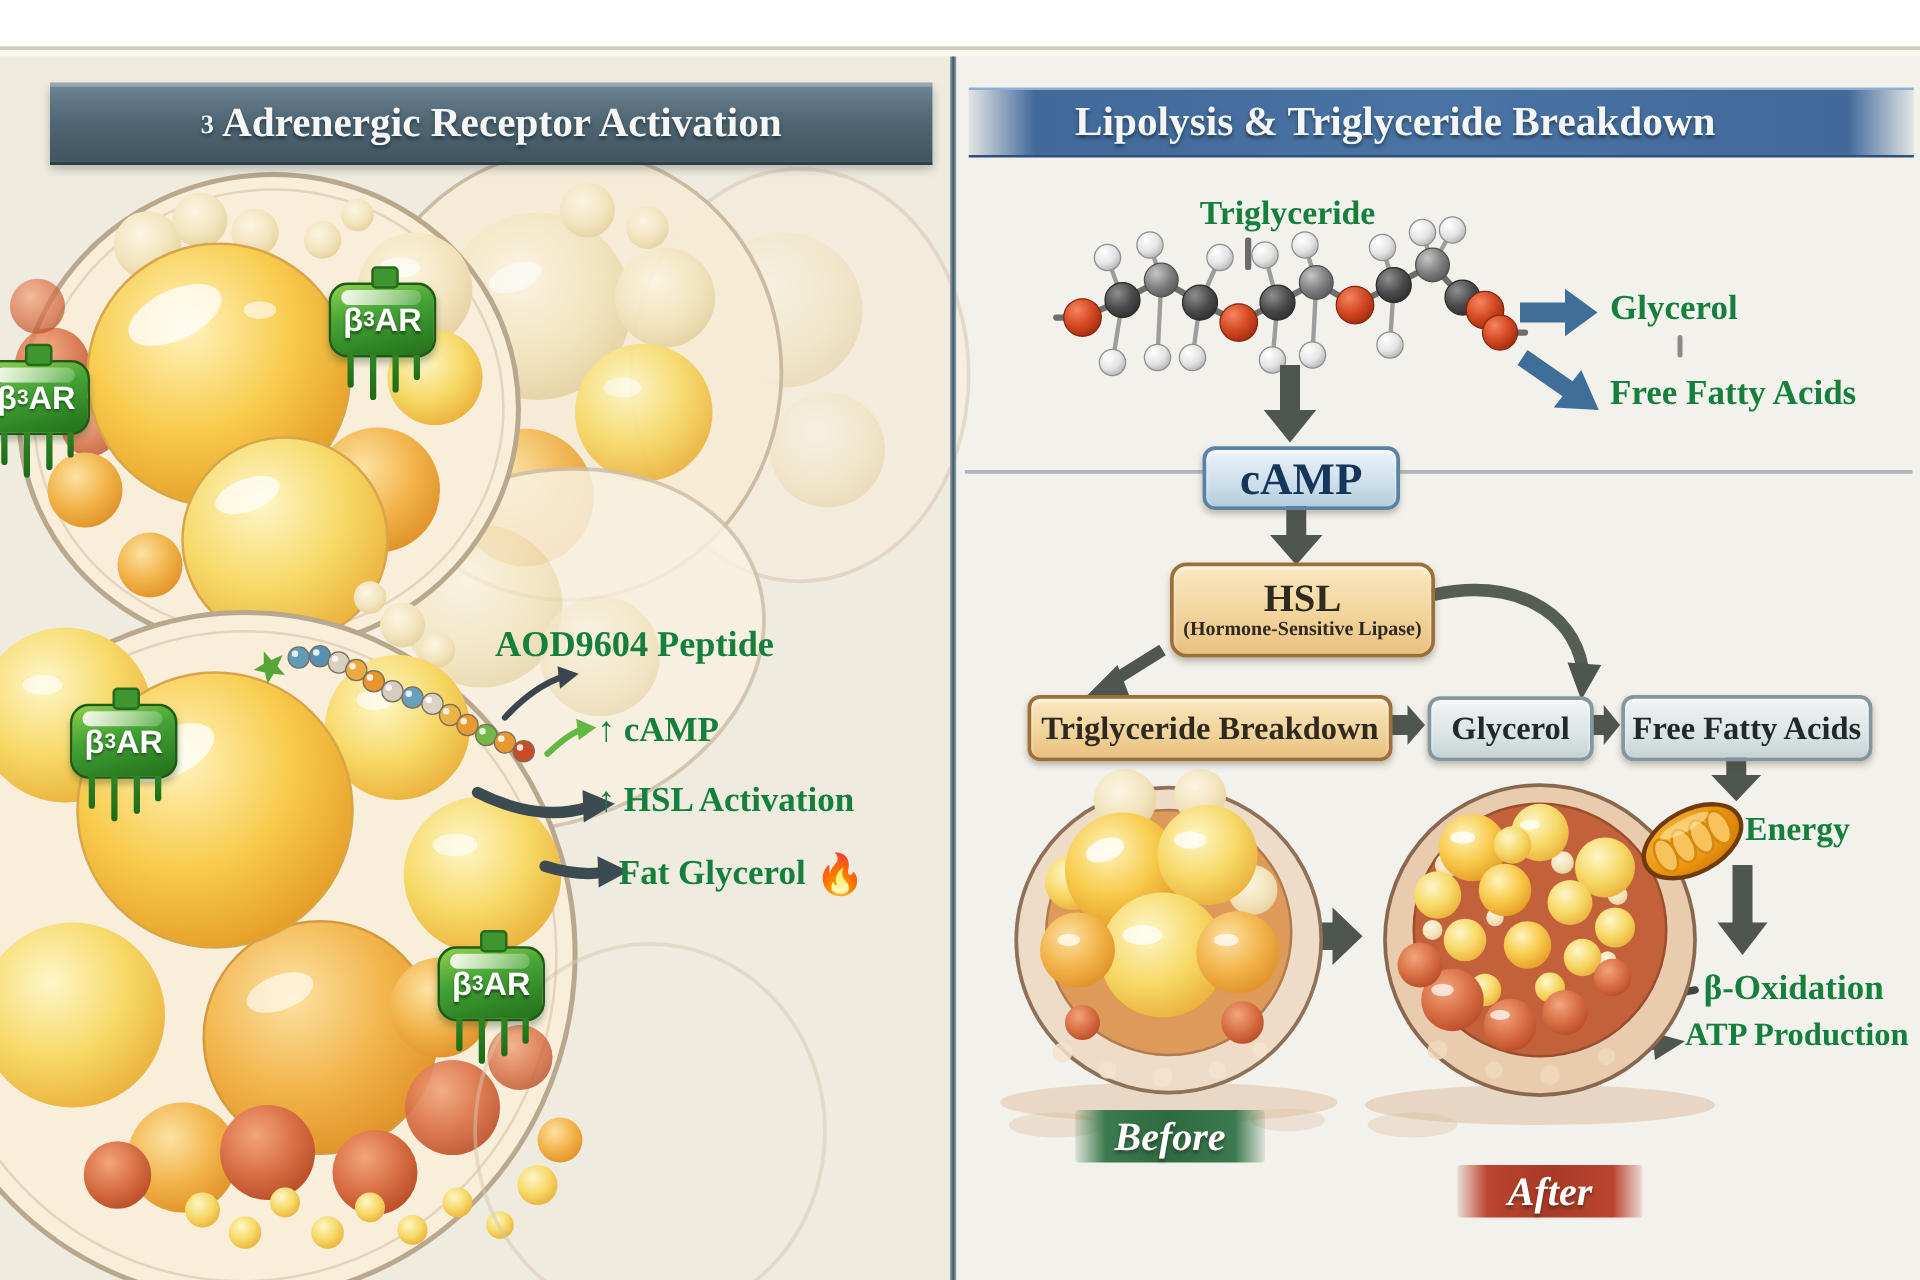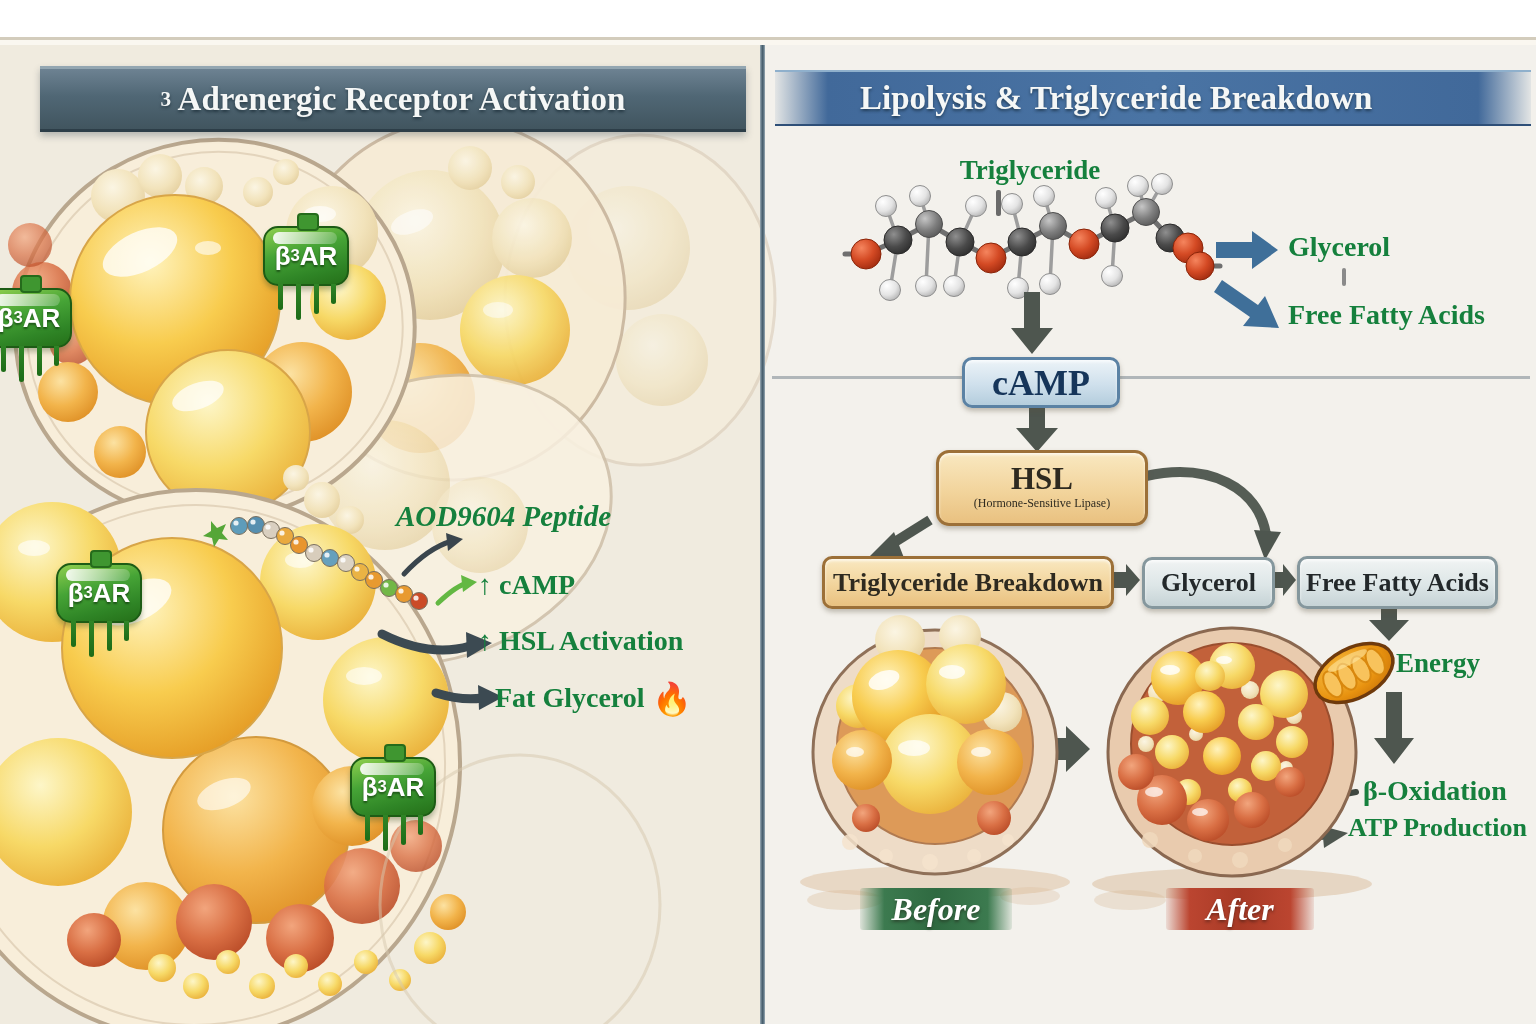--- a/index.html
+++ b/index.html
@@ -41,21 +41,21 @@
   .box-tan{background:linear-gradient(180deg,#f9e8c0 0%,#f2d49c 55%,#e9c180 100%);
        border:3px solid #9c7038;color:#2e2a20;}
   .box-gray{background:linear-gradient(180deg,#f0f3f3 0%,#dde6e7 55%,#c6d3d6 100%);
        border:3px solid #85979d;color:#23282a;}
 
   
   .banner{position:absolute;z-index:2;display:flex;align-items:center;justify-content:center;
        font-style:italic;font-weight:bold;color:#fff;font-size:32px;border-radius:3px;
        text-shadow:0 2px 3px rgba(30,20,15,.45);}
   .banner-green{background:linear-gradient(90deg,rgba(60,122,79,.12) 0%,#3c7a4f 16%,#2f6a41 50%,#3c7a4f 84%,rgba(60,122,79,.12) 100%);}
-  .banner-red{background:linear-gradient(90deg,rgba(181,64,43,.12) 0%,#bb4530 16%,#a83a26 50%,#bb4530 84%,rgba(181,64,43,.12) 100%);}
+  .banner-red{background:linear-gradient(90deg,rgba(181,64,43,.12) 0%,#bb4530 16%,#a83a26 50%,#bb4530 84%,rgba(181,64,43,.12) 100%);margin-top:44px;}
 
   
   .badge{position:absolute;z-index:2;width:82px;height:56px;border-radius:15px;
        background:linear-gradient(165deg,#8fcf4e 0%,#46a436 40%,#2f8526 75%,#257019 100%);
        border:2px solid #1d5c15;display:flex;align-items:center;justify-content:center;
        color:#fff;font-weight:bold;font-size:26px;font-family:"Liberation Sans",sans-serif;
        text-shadow:0 2px 2px rgba(20,60,15,.7);box-shadow:0 4px 5px rgba(60,80,40,.35);}
   .badge::before{content:"";position:absolute;left:8px;right:10px;top:4px;height:12px;
        border-radius:8px;background:linear-gradient(90deg,rgba(255,255,255,.9),rgba(255,255,255,.2));}
   .badge .knob{position:absolute;top:-15px;left:50%;margin-left:-9px;width:18px;height:14px;
@@ -462,37 +462,37 @@
     <span class="knob"></span>
     <span>β</span>
       <span class="subsc">3</span>
       <span>AR</span>
     <span class="prong p1"></span>
       <span class="prong p2"></span>
       <span class="prong p3"></span>
       <span class="prong p4"></span>
   </div>
 
-  <div class="lbl" style="left:396px;top:500px;font-size:29px;font-style:italic;">AOD9604 Peptide</div>
+  <div class="lbl" style="left:396px;top:500px;font-size:29px;">AOD9604 Peptide</div>
   <div class="lbl" style="left:478px;top:569px;font-size:28px;">↑ cAMP</div>
   <div class="lbl" style="left:478px;top:625px;font-size:28px;">↑ HSL Activation</div>
   <div class="lbl" style="left:495px;top:680px;font-size:28px;">
     <span>Fat Glycerol</span><span class="fire">🔥</span>
   </div>
 
   <div class="lbl" style="left:930px;top:155px;width:200px;text-align:center;font-size:27px;">Triglyceride</div>
   <div class="lbl" style="left:1288px;top:231px;font-size:28px;">Glycerol</div>
   <div class="lbl" style="left:1288px;top:299px;font-size:28px;">Free Fatty Acids</div>
 
   <div class="box box-blue" style="left:962px;top:357px;width:152px;height:45px;font-size:36px;">
     <span>cAMP</span>
   </div>
   <div class="box box-tan" style="left:936px;top:450px;width:206px;height:70px;border-radius:13px;">
     <span style="font-size:31px;line-height:30px;">HSL</span>
-    <span style="font-size:12px;line-height:19px;font-weight:normal;">(Hormone-Sensitive Lipase)</span>
+    <span style="font-size:16px;line-height:19px;font-weight:bold;">(Hormone-Sensitive Lipase)</span>
   </div>
   <div class="box box-tan" style="left:822px;top:556px;width:286px;height:47px;font-size:26px;">
     <span>Triglyceride Breakdown</span>
   </div>
   <div class="box box-gray" style="left:1142px;top:557px;width:127px;height:46px;font-size:26px;">
     <span>Glycerol</span>
   </div>
   <div class="box box-gray" style="left:1297px;top:556px;width:195px;height:47px;font-size:26px;">
     <span>Free Fatty Acids</span>
   </div>

